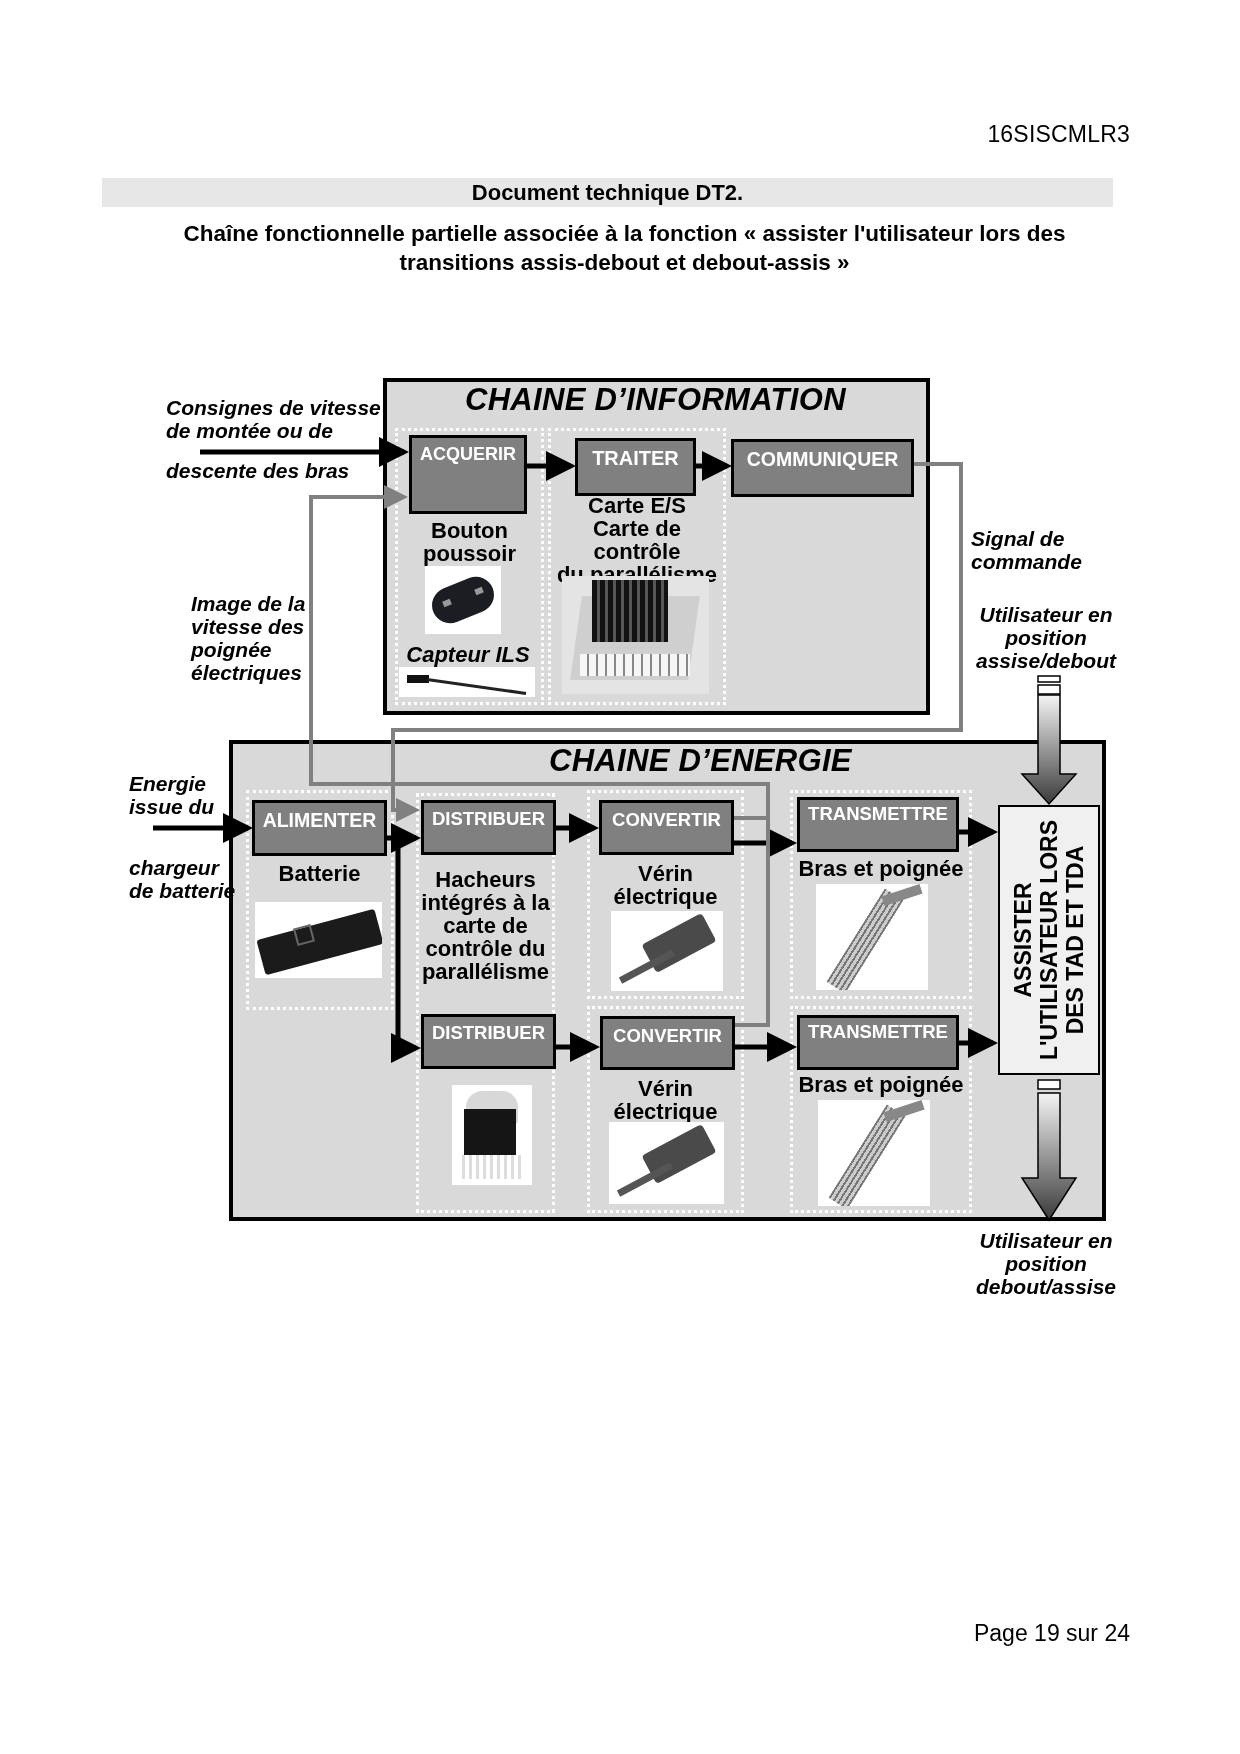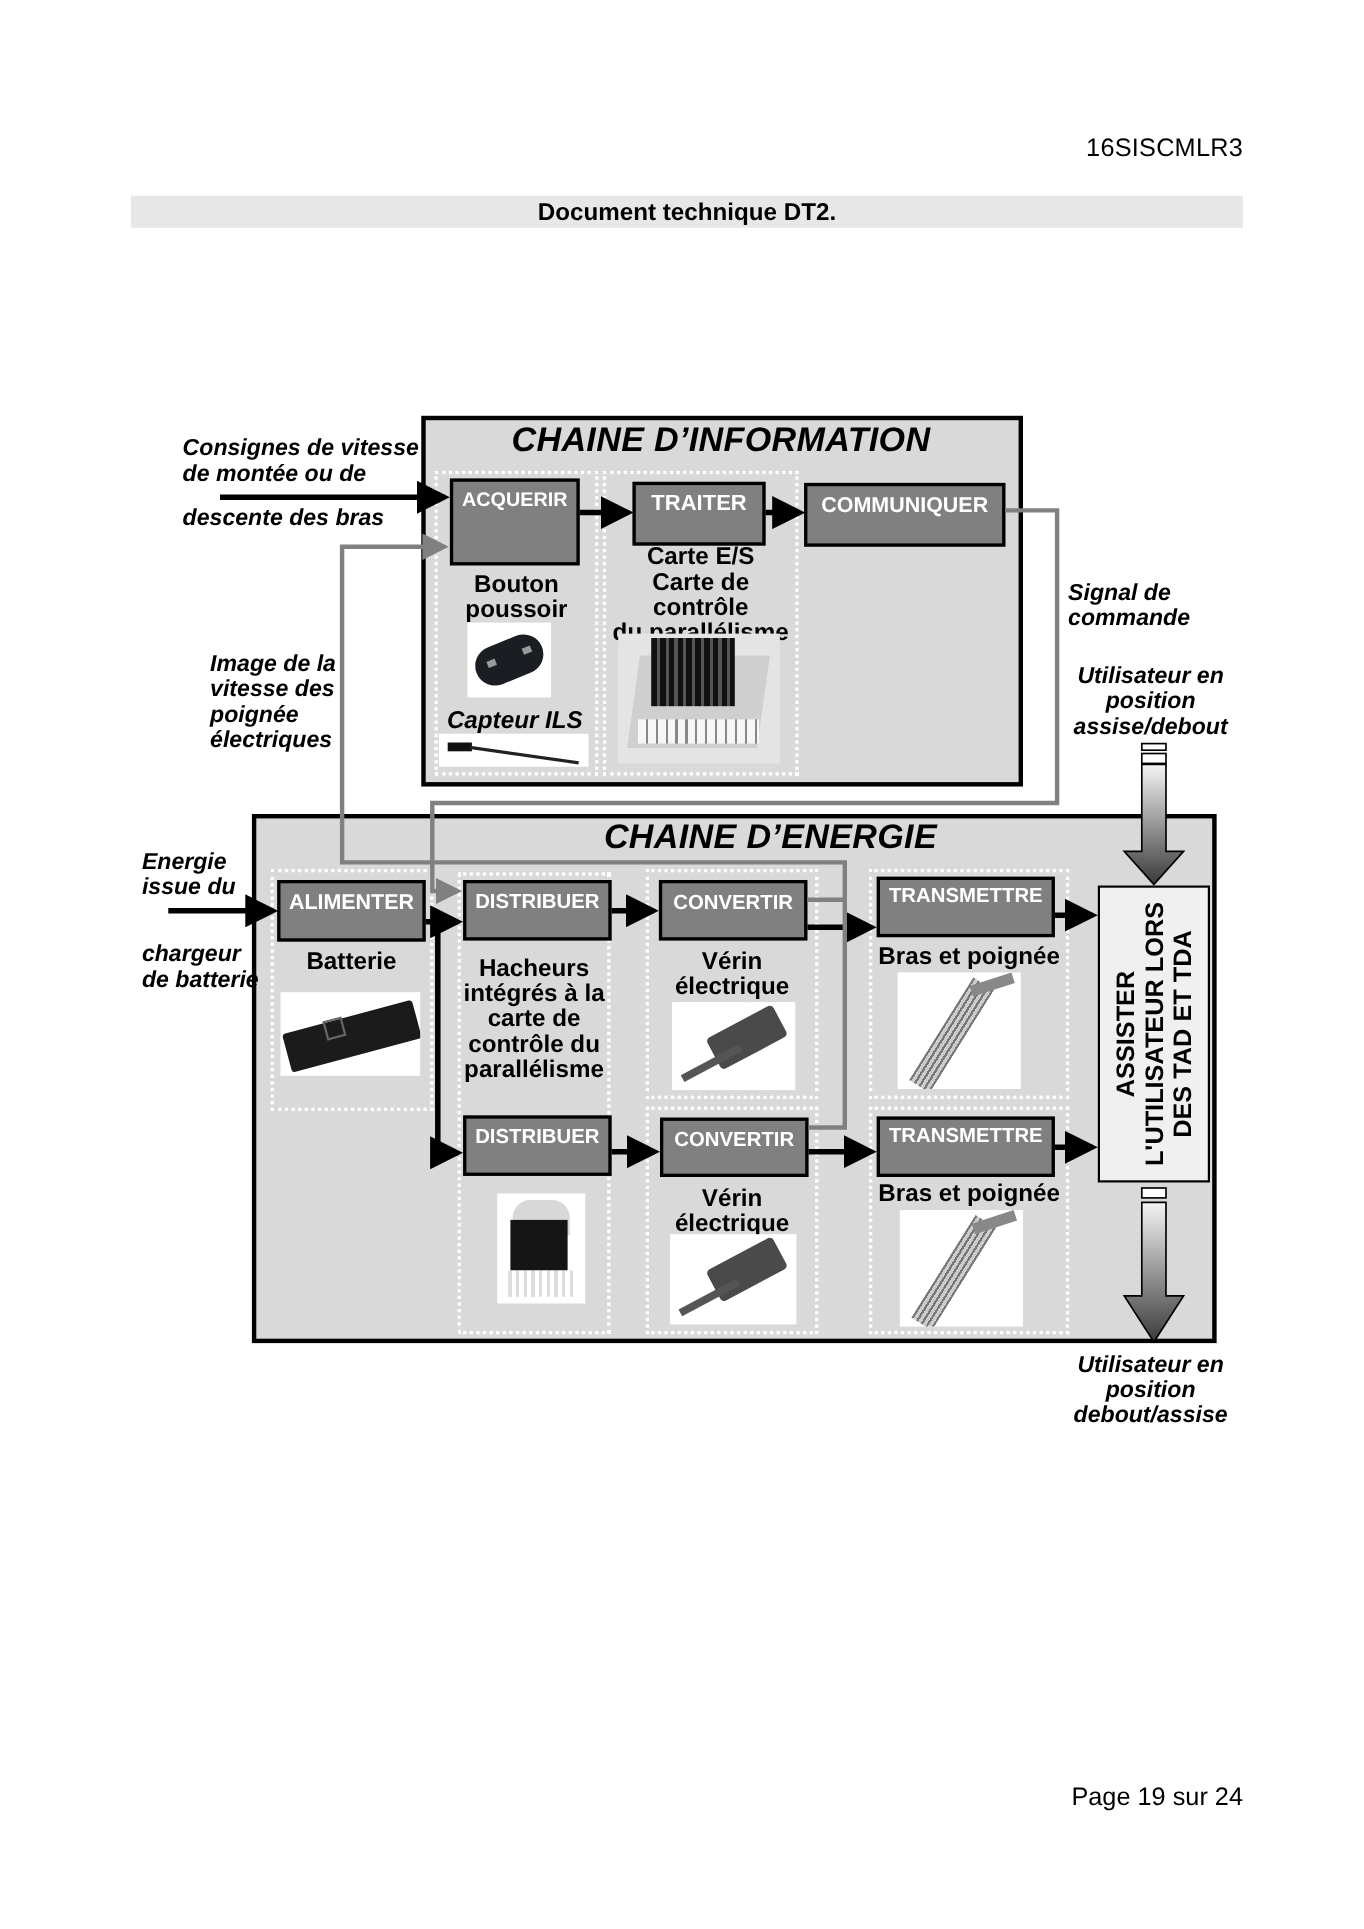--- a/index.html
+++ b/index.html
@@ -1,20 +1,20 @@
 <!DOCTYPE html>
 <html><head>
 <meta charset="utf-8">
 <style>
   html, body { margin: 0; padding: 0; background: #ffffff; }
   body { width: 1240px; height: 1754px; position: relative; overflow: hidden;
          font-family: "Liberation Sans", sans-serif; color: #000; }
   .abs { position: absolute; }
   .doc-code { right: 110px; top: 121px; font-size: 23px; letter-spacing: 0.2px; }
-  .title-bar { left: 119px; top: 178px; width: 1011px; height: 29px; background: #e7e7e7; }
+  .title-bar { left: 102px; top: 178px; width: 1011px; height: 29px; background: #e7e7e7; }
   .title-bar span { display: block; text-align: center; font-weight: bold; font-size: 22px; line-height: 30px; }
   .subtitle { left: 119px; top: 219px; width: 1011px; text-align: center; font-weight: bold; font-size: 22.5px; line-height: 29px; }
 
   .chain { background: #d9d9d9; border: 4px solid #000; box-sizing: border-box; }
   .chain-title { font-weight: bold; font-style: italic; font-size: 31px; letter-spacing: 0.3px; }
   .dotted { border: 3px dotted #ffffff; box-sizing: border-box; }
   .fn-box { background: #808080; border: 3px solid #000; box-sizing: border-box; color: #fff;
             font-weight: bold; font-size: 19.5px; text-align: center; }
   .fn-box span { display: block; padding-top: 6px; }
   .caption { font-weight: bold; font-size: 22px; text-align: center; line-height: 23px; }
@@ -28,20 +28,22 @@
   svg.wires { position: absolute; left: 0; top: 0; }
 </style>
 </head>
 <body>
 
 <div class="abs doc-code">16SISCMLR3</div>
 <div class="abs title-bar">
   <span>Document technique DT2.</span>
 </div>
 <div class="abs subtitle">
+  <div>Chaîne fonctionnelle partielle associée à la fonction « assister l'utilisateur lors des</div>
+  <div>transitions assis-debout et debout-assis »</div>
 </div>
 
 <div class="abs chain" style="left:383px; top:378px; width:547px; height:337px;"></div>
 <div class="abs chain-title" style="left:465px; top:382px;">CHAINE D’INFORMATION</div>
 
 <div class="abs dotted" style="left:395px; top:428px; width:149px; height:277px;"></div>
 <div class="abs dotted" style="left:548px; top:428px; width:178px; height:277px;"></div>
 
 <div class="abs fn-box" style="left:409px; top:435px; width:118px; height:79px; font-size:18px;">
   <span>ACQUERIR</span>

